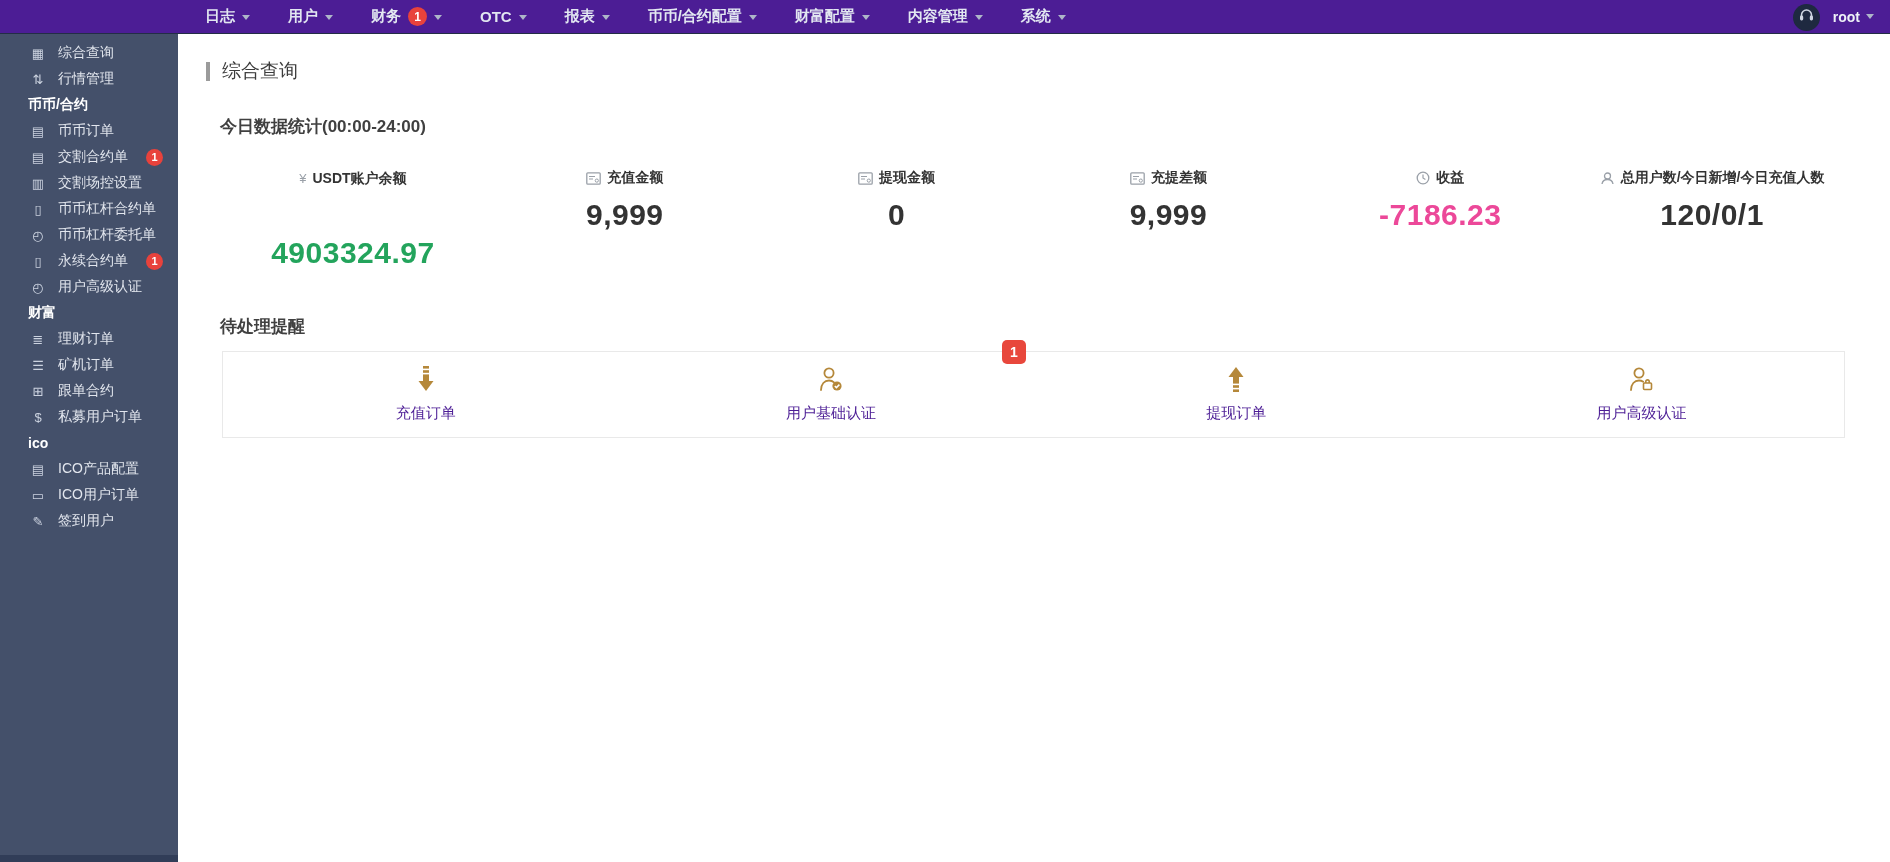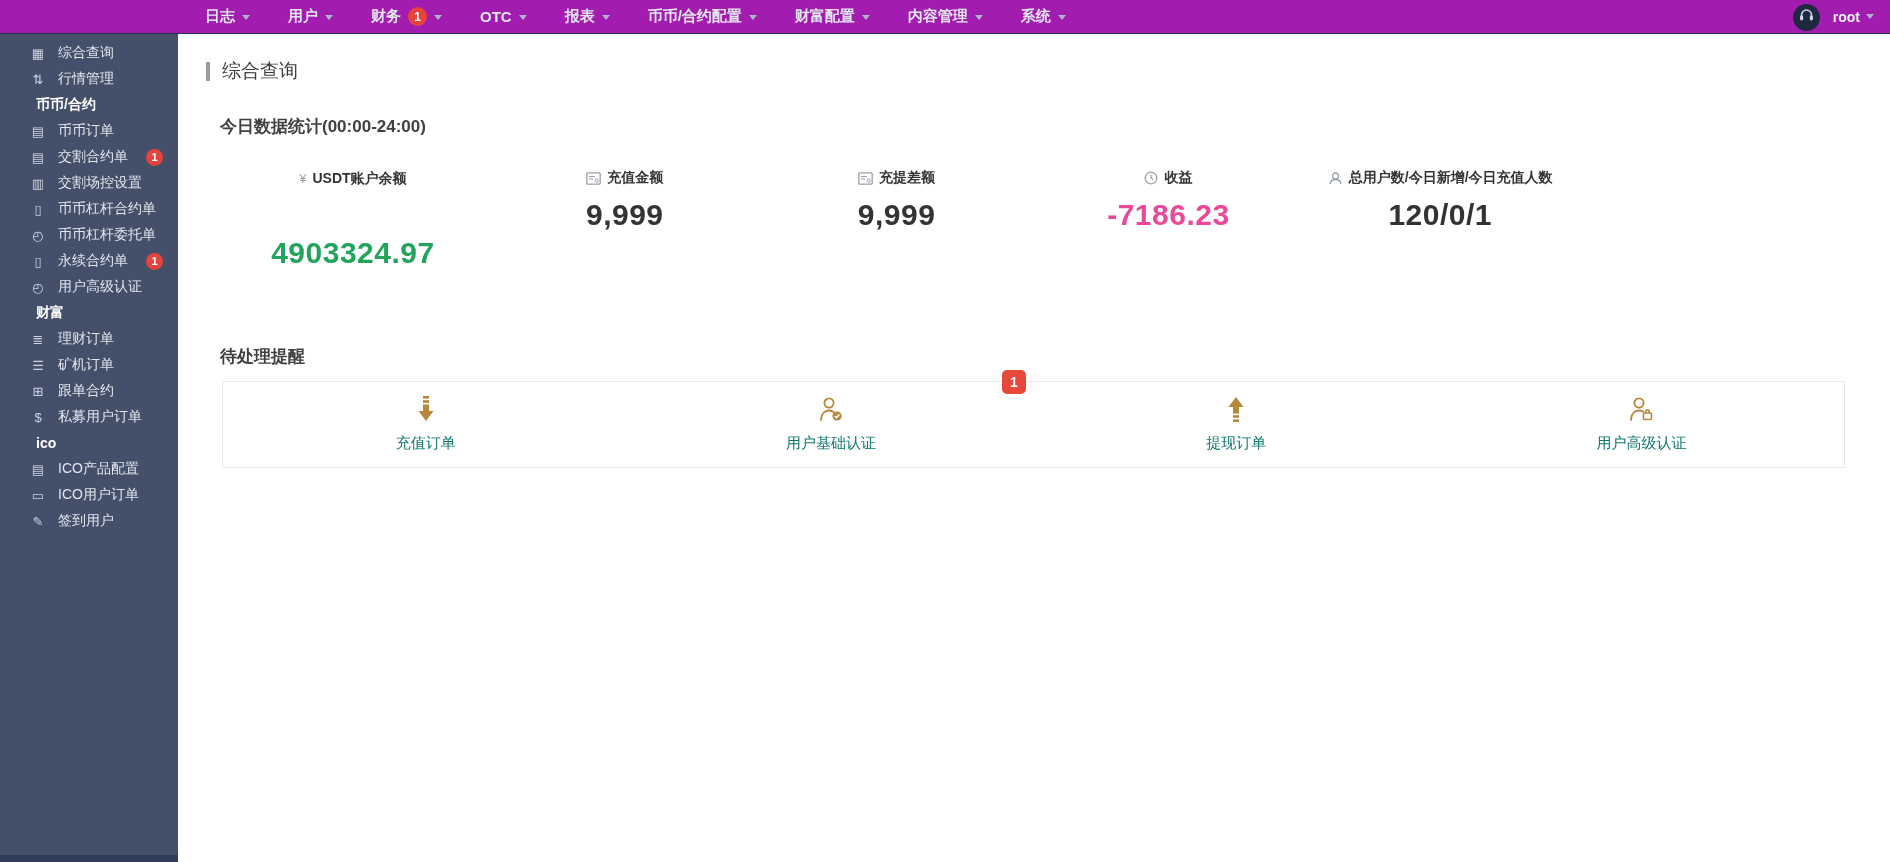--- a/index.html
+++ b/index.html
@@ -1,61 +1,61 @@
 <!DOCTYPE html>
 <html><head>
 <meta charset="utf-8">
 <style>
   * { margin:0; padding:0; box-sizing:border-box; }
   html,body { width:1890px; height:862px; overflow:hidden;
     font-family:"Liberation Sans","DejaVu Sans",sans-serif; background:#fff; }
 
   
   .topbar { position:absolute; left:0; top:0; width:1890px; height:34px;
-    background:#a21caf; border-bottom:1px solid #232d46; display:flex; align-items:center; z-index:5; }
+    background:#4c1d95; border-bottom:1px solid #232d46; display:flex; align-items:center; z-index:5; }
   .top-menus { display:flex; align-items:center; margin-left:186px; height:100%; }
   .nav-item { display:flex; align-items:center; gap:7px; padding:0 19px; height:100%;
     color:#e2e7f1; font-weight:bold; font-size:15px; cursor:pointer; white-space:nowrap; }
   .caret { width:0; height:0; border:4px solid transparent; border-top:5px solid #aeb6c9; margin-top:5px; }
   .badge-circle { background:#e8423c; color:#fff; border-radius:50%; min-width:19px; height:19px;
     font-size:12px; font-weight:bold; display:inline-flex; align-items:center; justify-content:center; }
   .top-right { position:absolute; right:16px; top:0; height:34px; display:flex; align-items:center; gap:13px; }
   .round-btn { width:27px; height:27px; border-radius:50%; background:#1e2940;
     display:flex; align-items:center; justify-content:center; cursor:pointer; }
   .top-user { display:flex; align-items:flex-start; gap:6px; color:#eef1f7; font-weight:bold; font-size:14px; cursor:pointer; }
 
   
   .sidebar { position:absolute; left:0; top:34px; width:178px; height:828px;
     background:#44506a; padding-top:6px; }
   .side-item { height:26px; display:flex; align-items:center; padding-left:29px; gap:11px;
     color:#e2e6ee; font-size:14px; cursor:pointer; white-space:nowrap; }
   .side-icon { width:18px; text-align:center; font-size:13px; color:#ccd3e0; flex:0 0 18px; }
-  .side-header { height:26px; display:flex; align-items:center; padding-left:36px;
+  .side-header { height:26px; display:flex; align-items:center; padding-left:28px;
     color:#ffffff; font-weight:bold; font-size:14px; }
   .side-badge { margin-left:7px; min-width:17px; height:17px; font-size:11px; }
   .side-scroll { position:absolute; left:0; bottom:0; width:178px; height:7px; background:#313d58; }
 
   
   .content { position:absolute; left:178px; top:34px; width:1712px; height:828px; background:#fff; }
   .page-title-row { margin:24px 0 0 28px; display:flex; align-items:center; gap:12px; }
   .title-bar { width:4px; height:19px; background:#9b9b9b; }
   .page-title { font-size:19px; color:#3c3c3c; }
   .section-heading { margin:31px 0 0 42px; font-size:17px; color:#404040;font-weight:bold; }
 
   .stats { margin:31px 42px 0 39px; display:grid; grid-template-columns:repeat(6,1fr); }
   .stat { text-align:center; }
   .stat-label { display:inline-flex; align-items:center; gap:6px; font-size:14px; font-weight:bold; color:#333; white-space:nowrap; }
   .stat-glyph { color:#9aa0a8; font-weight:normal; font-size:13px; display:inline-flex; align-items:center; }
   .stat-value { margin-top:9px; font-size:30px; font-weight:bold; color:#333; letter-spacing:0.5px; }
 
-  .reminder-heading { margin-top:75px; }
+  .reminder-heading { margin-top:45px; }
   .reminder-card { position:relative; margin:13px 45px 0 44px; height:87px;
     border:1px solid #e9e9e9; background:#fff; display:grid; grid-template-columns:repeat(4,1fr); }
   .reminder-item { display:flex; flex-direction:column; align-items:center; justify-content:center; gap:8px; cursor:pointer; }
-  .reminder-label { font-size:15px; color:#0f766e;text-align:right; }
+  .reminder-label { font-size:15px; color:#4c1d95;text-align:right; }
   .card-badge { position:absolute; top:-12px; left:779px; width:24px; height:24px; border-radius:5px;
     background:#e8473c; color:#fff; font-size:14px; font-weight:bold;
     display:flex; align-items:center; justify-content:center; }
 </style>
 </head>
 <body>
 
 <div class="topbar">
   <div class="top-menus">
     <div class="nav-item">
@@ -213,20 +213,33 @@
         <span class="stat-glyph">
           <svg width="15" height="13" viewBox="0 0 15 13">
               <rect x="0.8" y="0.8" width="13.4" height="11.4" rx="1" fill="none" stroke="#9aa0a8" stroke-width="1.3"></rect>
               <path d="M3 4.5h6M3 7h4" stroke="#9aa0a8" stroke-width="1.1" fill="none"></path>
               <circle cx="10.8" cy="8.6" r="1.6" fill="none" stroke="#9aa0a8"></circle>
             </svg>
         </span>
         <span>充值金额</span>
       </div>
       <div class="stat-value" style="color: rgb(51, 51, 51);">9,999</div>
+    </div>
+    <div class="stat">
+      <div class="stat-label">
+        <span class="stat-glyph">
+          <svg width="15" height="13" viewBox="0 0 15 13">
+              <rect x="0.8" y="0.8" width="13.4" height="11.4" rx="1" fill="none" stroke="#9aa0a8" stroke-width="1.3"></rect>
+              <path d="M3 4.5h6M3 7h4" stroke="#9aa0a8" stroke-width="1.1" fill="none"></path>
+              <circle cx="10.8" cy="8.6" r="1.6" fill="none" stroke="#9aa0a8"></circle>
+            </svg>
+        </span>
+        <span>提现金额</span>
+      </div>
+      <div class="stat-value" style="color: rgb(51, 51, 51);">0</div>
     </div>
     <div class="stat">
       <div class="stat-label">
         <span class="stat-glyph">
           <svg width="15" height="13" viewBox="0 0 15 13">
               <rect x="0.8" y="0.8" width="13.4" height="11.4" rx="1" fill="none" stroke="#9aa0a8" stroke-width="1.3"></rect>
               <path d="M3 4.5h6M3 7h4" stroke="#9aa0a8" stroke-width="1.1" fill="none"></path>
               <circle cx="10.8" cy="8.6" r="1.6" fill="none" stroke="#9aa0a8"></circle>
             </svg>
         </span>

